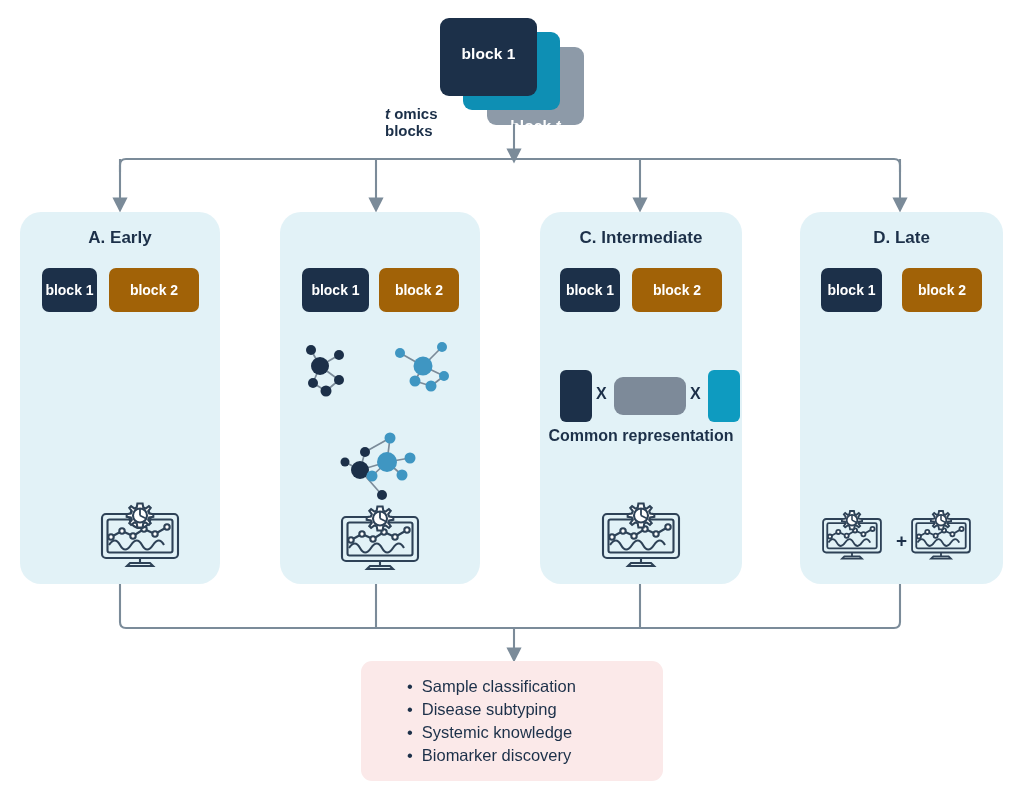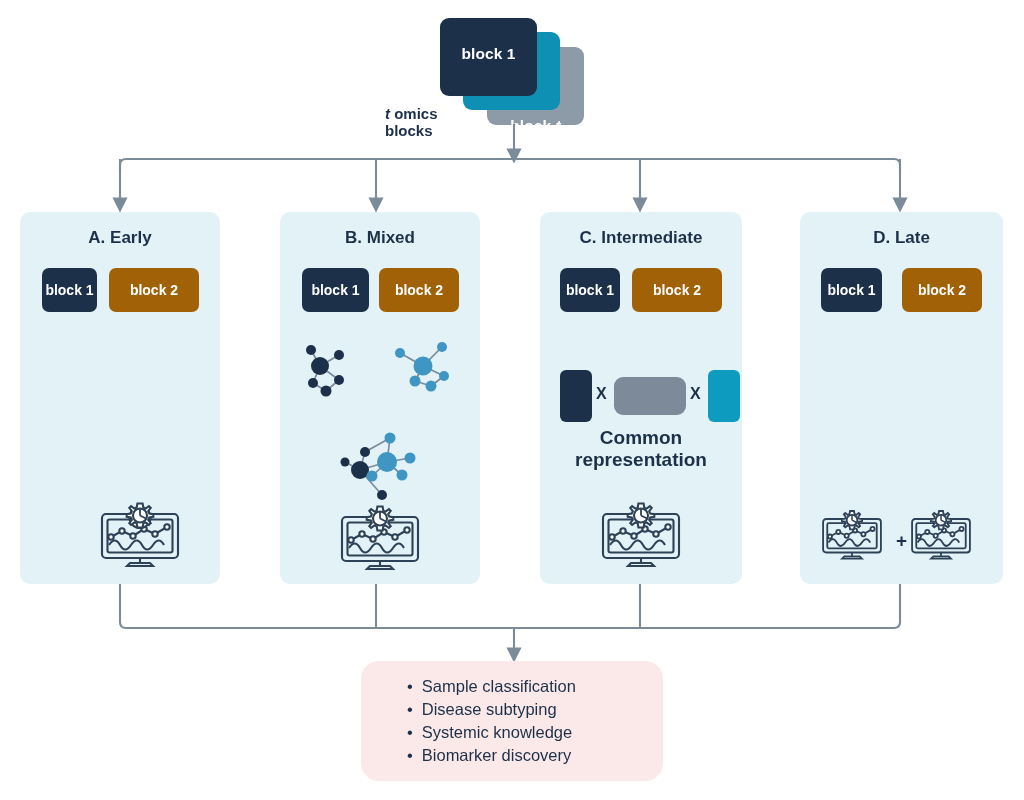--- a/index.html
+++ b/index.html
@@ -31,21 +31,21 @@
   #omics-label {
     position: absolute; left: 385px; top: 105px;
     width: 95px;
     font-size: 15px; font-weight: bold; line-height: 17px;
     color: #1c3049;
   }
 
   
   .panel {
     position: absolute; top: 212px; height: 372px;
-    background: #e2f2f7; border-radius: 10px;
+    background: #e2f2f7; border-radius: 21px;
   }
   #panel-a { left: 20px;  width: 200px; }
   #panel-b { left: 280px; width: 200px; }
   #panel-c { left: 540px; width: 202px; }
   #panel-d { left: 800px; width: 203px; }
   .panel-title {
     position: absolute; top: 16px; left: 0; width: 100%;
     text-align: center;
     font-size: 17px; font-weight: bold; color: #1c3049;
   }
@@ -76,32 +76,32 @@
   #rep-gray { left: 74px;  top: 165px; width: 72px; height: 38px; background: #7d8a99; border-radius: 9px; }
   #rep-teal { left: 168px; top: 158px; width: 32px; height: 52px; background: #0e9bc0; }
   .rep-x {
     position: absolute; top: 173px;
     font-size: 16px; font-weight: bold; color: #1c3049;
   }
   #rep-x1 { left: 56px; }
   #rep-x2 { left: 150px; }
   #rep-caption {
     position: absolute; top: 215px; left: 0; width: 100%;
-    text-align: center; font-size: 19px; font-weight: bold; color: #1c3049;
+    text-align: center; font-size: 16px; font-weight: bold; color: #1c3049;
   }
   #plus-sign {
     position: absolute; left: 96px; top: 318px;
     font-size: 19px; font-weight: bold; color: #1c3049;
   }
 
   
   #outcomes {
     position: absolute; left: 361px; top: 661px;
     width: 302px; height: 120px;
-    background: #fbe9e9; border-radius: 18px;
+    background: #fbe9e9; border-radius: 11px;
     padding: 14px 0 0 46px;
   }
   #outcomes li {
     list-style: none;
     font-size: 16.5px; color: #1c3049; line-height: 23px;
     white-space: nowrap;
   }
   #outcomes li::before { content: "\2022"; margin-right: 9px; }
 
   svg.lay { position: absolute; left: 0; top: 0; width: 1024px; height: 800px; pointer-events: none; }
@@ -192,21 +192,20 @@
         <path d="M46,58 L46,63 M33,66 L59,66 M36,63 L56,63 L59,66 L33,66 Z"></path>
         <circle cx="46" cy="17.5" r="10.5" fill="#fff"></circle>
         <path d="M46,3.5 L48.6,3.5 L49.3,7.6 L51.6,8.6 L54.9,6.1 L56.7,7.9 L54.2,11.2 L55.2,13.5 L59.3,14.2 L59.3,16.8 L55.2,17.5 L54.2,19.8 L56.7,23.1 L54.9,24.9 L51.6,22.4 L49.3,23.4 L48.6,27.5 L46,27.5 L43.4,27.5 L42.7,23.4 L40.4,22.4 L37.1,24.9 L35.3,23.1 L37.8,19.8 L36.8,17.5 L32.7,16.8 L32.7,14.2 L36.8,13.5 L37.8,11.2 L35.3,7.9 L37.1,6.1 L40.4,8.6 L42.7,7.6 L43.4,3.5 Z" fill="#fff"></path>
         <circle cx="46" cy="15.5" r="7"></circle>
         <path d="M46,15.5 L46,8.5 M46,15.5 L52,18.5" stroke-width="1.8"></path>
       </g>
     </svg>
   </div>
 
   <div class="panel" id="panel-b">
-    <div class="panel-title">B. Mixed</div>
 
     <div class="chip dark" style="left:22px; top:56px; width:67px;">
       <span>block 1</span>
     </div>
     <div class="chip teal" style="left:99px; top:56px; width:80px;">
       <span>block 2</span>
     </div>
 
     <svg style="position:absolute; left:18px; top:124px; width:68px; height:64px;" viewBox="0 0 68 64">
       <g stroke="#7b8b99" stroke-width="1.7">

